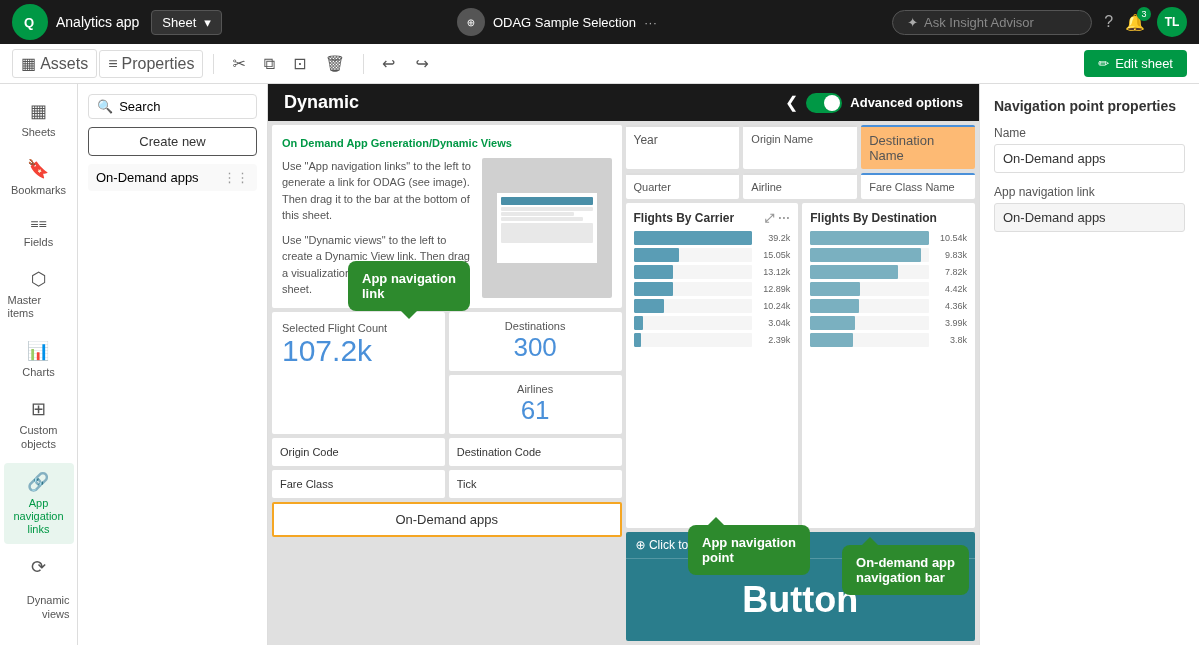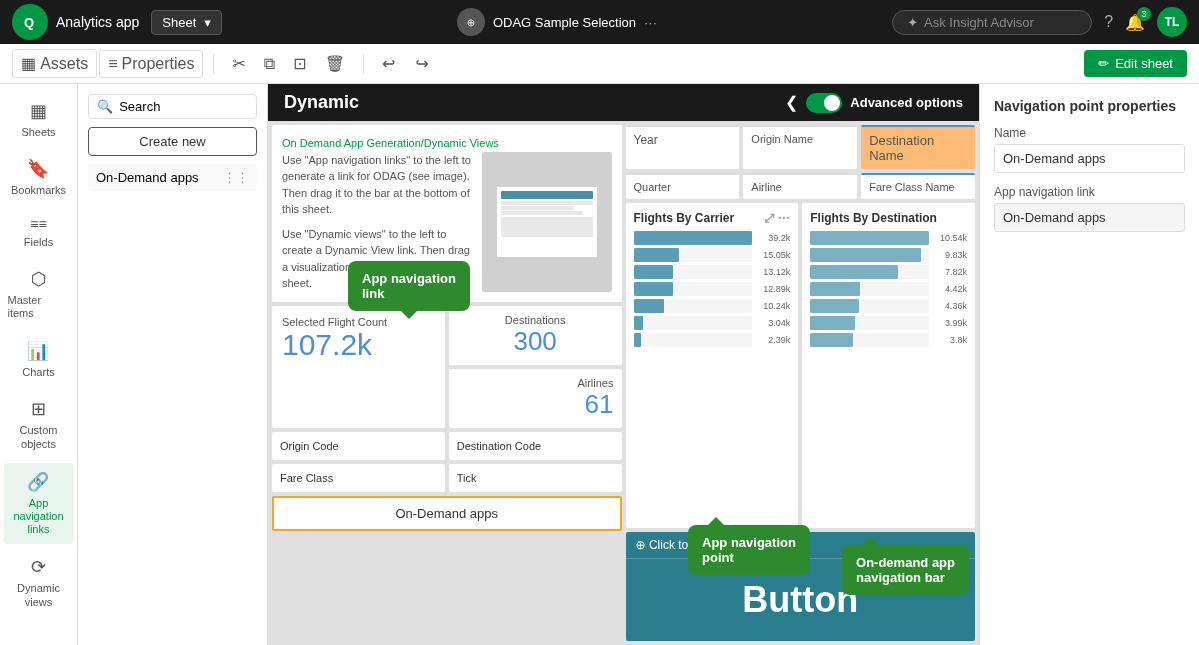--- a/index.html
+++ b/index.html
@@ -181,21 +181,21 @@
     <div class="sidebar-item">
       <span class="sidebar-icon">⊞</span>
       <span style="text-align:center;line-height:1.2;">Custom objects</span>
     </div>
     <div class="sidebar-item active">
       <span class="sidebar-icon">🔗</span>
       <span style="text-align:center;line-height:1.2;">App navigation links</span>
     </div>
     <div class="sidebar-item">
       <span class="sidebar-icon">⟳</span>
-      <span style="text-align:center;line-height:1.2;">Dynamic views</span>
+      <span style="text-align:right;line-height:1.2;margin-top:12px;">Dynamic views</span>
     </div>
   </div>
 
   <div class="asset-panel">
     <div class="search-input">
       <span style="color:#999;">🔍</span>
       <input type="text" placeholder="Search" value="Search" style="">
     </div>
     <button class="create-new-btn">Create new</button>
     <div class="on-demand-row">
@@ -216,21 +216,21 @@
           </div>
           <span class="adv-options-label">Advanced options</span>
         </div>
       </div>
 
       <div style="flex:1;display:grid;grid-template-columns:1fr 1fr;gap:4px;padding:4px;background:#e0e0e0;overflow:hidden;position:relative;">
 
         <div style="display:flex;flex-direction:column;gap:4px;">
 
           <div class="odag-info-box">
-            <div style="color:#009845;cursor:pointer;font-size:11px;">On Demand App Generation/Dynamic Views</div>
+            <div style="color:#009845;cursor:pointer;font-size:11px;margin-bottom:6px;font-weight:bold;">On Demand App Generation/Dynamic Views</div>
             <div style="display:grid;grid-template-columns:1fr 130px;gap:8px;">
               <div>
                 <p style="font-size:11px;color:#555;margin-bottom:8px;">Use "App navigation links" to the left to generate a link for ODAG (see image). Then drag it to the bar at the bottom of this sheet.</p>
                 <p style="font-size:11px;color:#555;">Use "Dynamic views" to the left to create a Dynamic View link. Then drag a visualization from the link to this sheet.</p>
               </div>
               <div style="background:#d0d0d0;display:flex;align-items:center;justify-content:center;border-radius:2px;">
                 <div style="background:#fff;width:100px;height:70px;padding:4px;font-size:8px;color:#555;overflow:hidden;">
                   <div style="background:#4a8fa8;height:8px;margin-bottom:2px;border-radius:1px;"></div>
                   <div style="background:#e8e8e8;height:4px;margin-bottom:1px;border-radius:1px;"></div>
                   <div style="background:#e8e8e8;height:4px;margin-bottom:1px;border-radius:1px;width:80%;"></div>
@@ -246,21 +246,21 @@
             <div style="background:#fff;padding:10px;border-radius:2px;">
               <div style="font-size:11px;color:#555;">Selected Flight Count</div>
               <div style="font-size:30px;color:#4a90d9;font-weight:300;">107.2k</div>
             </div>
 
             <div style="display:flex;flex-direction:column;gap:4px;">
               <div style="background:#fff;padding:8px;border-radius:2px;display:flex;flex-direction:column;align-items:center;">
                 <div style="font-size:11px;color:#555;">Destinations</div>
                 <div style="font-size:26px;color:#4a90d9;font-weight:300;">300</div>
               </div>
-              <div style="background:#fff;padding:8px;border-radius:2px;display:flex;flex-direction:column;align-items:flex-end;">
+              <div style="background:#fff;padding:8px;border-radius:2px;display:flex;flex-direction:column;align-items:center;">
                 <div style="font-size:11px;color:#555;">Airlines</div>
                 <div style="font-size:26px;color:#4a90d9;font-weight:300;">61</div>
               </div>
             </div>
           </div>
 
           <div style="display:grid;grid-template-columns:1fr 1fr;gap:4px;">
             <div style="background:#fff;padding:8px;border-radius:2px;font-size:11px;color:#333;">Origin Code</div>
             <div style="background:#fff;padding:8px;border-radius:2px;font-size:11px;color:#333;">Destination Code</div>
           </div>

